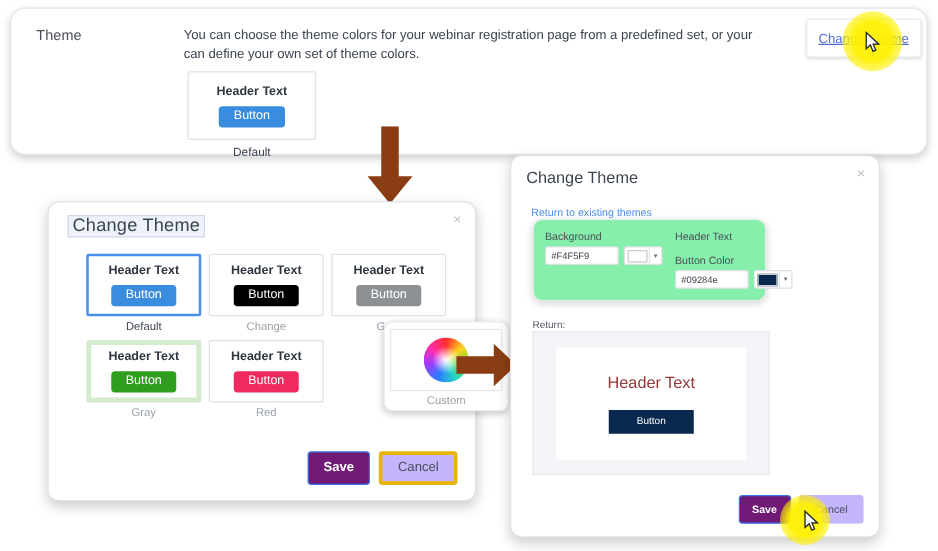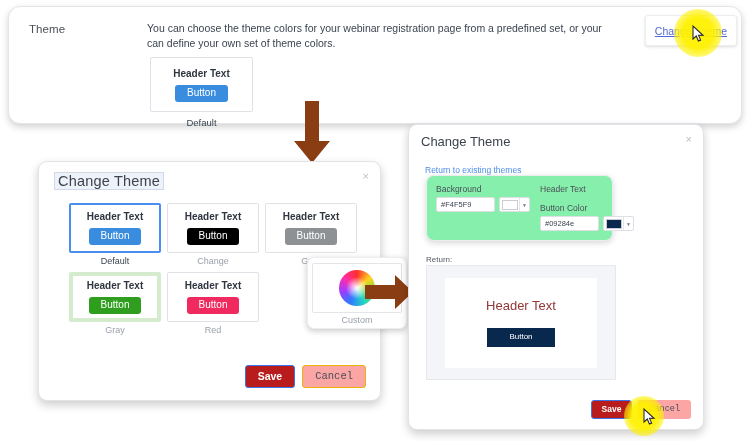--- a/index.html
+++ b/index.html
@@ -97,28 +97,28 @@
   .color-wheel {
     width: 36px; height: 36px; border-radius: 50%;
     background:
       radial-gradient(circle closest-side, rgba(255,255,255,.92) 6%, rgba(255,255,255,0) 62%),
       conic-gradient(#ff2d2d, #ffd21e, #6fe04a, #22d3c5, #2d7bff, #a03bff, #ff2da8, #ff2d2d);
   }
   .custom-cell .swatch-name { font-size: 9px; color: #9aa1aa; margin-top: 2px; }
 
   .btn-row-left { position: absolute; right: 14px; bottom: 12px; display: flex; gap: 7px; }
   .btn-primary {
-    background: #b91c1c; color: #fff; font-size: 10.5px; font-weight: bold;
+    background: #701a75; color: #fff; font-size: 10.5px; font-weight: bold;
     border: 1px solid #3b74e8; border-radius: 3px; padding: 5px 12px 6px 12px;
     cursor: pointer; line-height: 1;
   }
   .btn-default {
-    background: #fca5a5; color: #4a4f57; font-size: 10.5px;
-    border: 1px solid #eab308; border-radius: 3px; padding: 5px 12px 6px 12px;
-    cursor: pointer; line-height: 1; font-family: Liberation Mono, monospace;
+    background: #c4b5fd; color: #4a4f57; font-size: 10.5px;
+    border: 3px solid #eab308; border-radius: 3px; padding: 5px 12px 6px 12px;
+    cursor: pointer; line-height: 1;
   }
 
   
   .modal-right {
     position: absolute; left: 408px; top: 124px; width: 296px; height: 306px;
     background: #fff; border: 1px solid #e1e3e6; border-radius: 9px;
     box-shadow: 0 4px 10px rgba(0,0,0,.20);
   }
   .modal-title-right {
     position: absolute; left: 12px; top: 9px; font-size: 13px; color: #3c444e;

